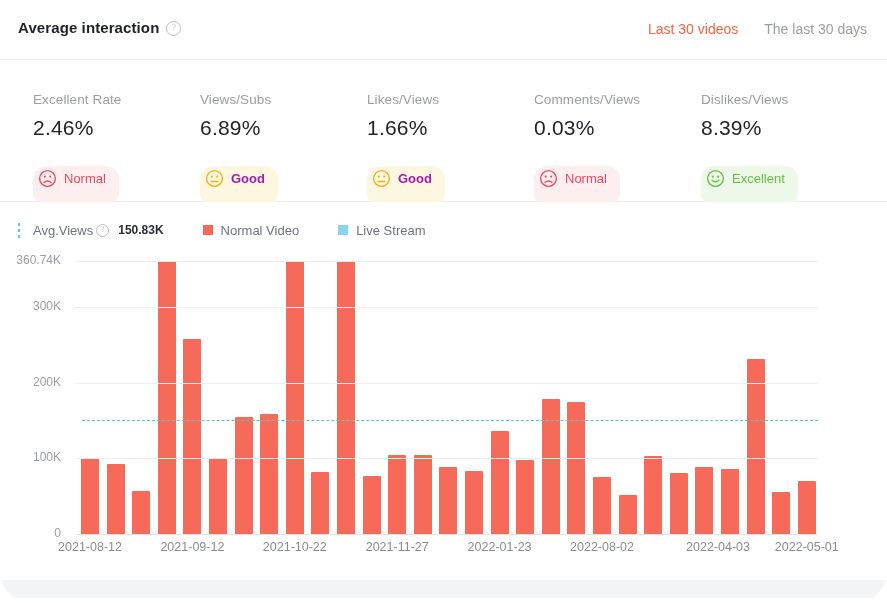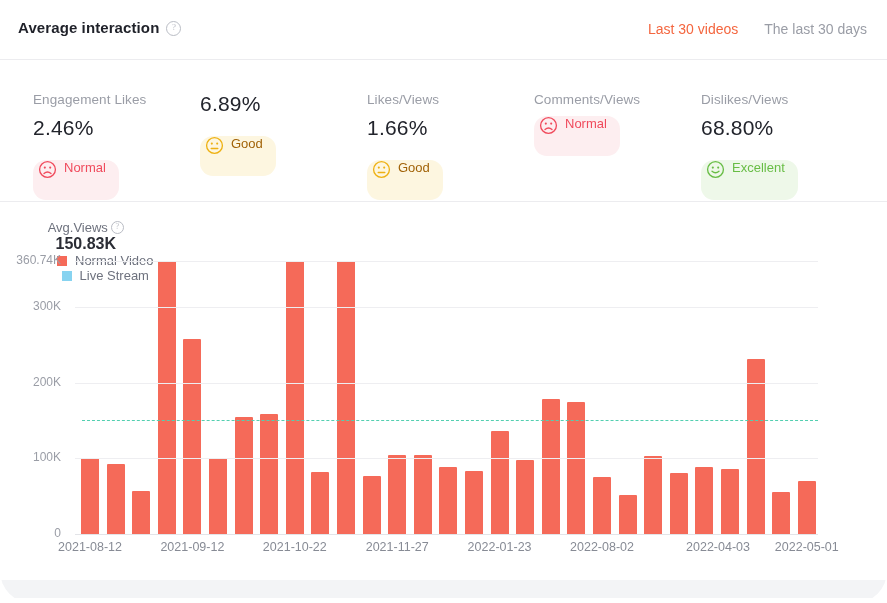--- a/index.html
+++ b/index.html
@@ -88,64 +88,64 @@
   }
   .metric-label {
     font-size: 13.5px;
     color: #9a9da6;
     margin-bottom: 9px;
     letter-spacing: .1px;
   }
   .metric-value {
     font-size: 21px;
     color: #22242c;
-    margin-bottom: 20px;
+    margin-bottom: 26px;
     letter-spacing: .2px;
   }
   .badge {
     display: inline-flex;
-    align-items: flex-start;
+    align-items: center;
     gap: 7px;
     height: 25px;
     padding: 0 13px 15px 5px;
     border-radius: 13px;
     font-size: 13px;
   }
   .badge .face { width: 19px; height: 19px; display:block; }
   .badge-normal    { background: #fdeef0; color: #f04a5c; }
-  .badge-good      { background: #fdf6e0; color: #a16207; }
+  .badge-good      { background: #fdf6e0; color: #a21caf; font-weight: bold; }
   .badge-excellent { background: #eef8e9; color: #68bd45; }
 
   
   .chart-block {
     position: absolute;
     left: 0; top: 202px;
     width: 887px;
     height: 378px;
     background: #fff;
   }
   .chart-legend {
     position: absolute;
     left: 18px; top: 18px;
     display: flex;
     align-items: center;
     height: 20px;
-    flex-direction: column;
   }
   .legend-tick {
     width: 2px; height: 15px;
     background: repeating-linear-gradient(to bottom,#5fd3b4 0 3px,transparent 3px 6px);
     margin-right: 13px;
   }
   .legend-avg-label {
     font-size: 13px; color: #6e727e;
     display: flex; align-items: center; gap: 3px;
   }
   .legend-avg-value {
-    font-size: 16px; font-weight: bold; color: #2b2d35;
+    font-size: 12px; font-weight: bold; color: #2b2d35;
+    margin-left: 9px;
   }
   .legend-item {
     display: flex; align-items: center; gap: 8px;
     font-size: 13px; color: #6e727e;
     margin-left: 39px;
   }
   .legend-swatch { width: 10px; height: 10px; display:inline-block; }
 
   
   .plot {
@@ -229,34 +229,35 @@
     </div>
     <div class="header-toggles">
       <span class="toggle active">Last 30 videos</span>
       <span class="toggle inactive">The last 30 days</span>
     </div>
   </div>
 
   <div class="metrics">
 
     <div class="metric">
-      <div class="metric-label">Engagement Likes</div>
+      <div class="metric-label">Excellent Rate</div>
       <div class="metric-value">2.46%</div>
       <div class="badge badge-normal">
         <svg class="face" viewBox="0 0 24 24">
           <circle cx="12" cy="12" r="10" fill="none" stroke="#f04a5c" stroke-width="1.7"></circle>
           <circle cx="8.6" cy="9.6" r="1.35" fill="#f04a5c"></circle>
             <circle cx="15.4" cy="9.6" r="1.35" fill="#f04a5c"></circle>
           <path d="M7.6 17.0 Q12 13.2 16.4 17.0" fill="none" stroke="#f04a5c" stroke-width="1.7" stroke-linecap="round"></path>
         </svg>
         <span>Normal</span>
       </div>
     </div>
 
     <div class="metric">
+      <div class="metric-label">Views/Subs</div>
       <div class="metric-value">6.89%</div>
       <div class="badge badge-good">
         <svg class="face" viewBox="0 0 24 24">
           <circle cx="12" cy="12" r="10" fill="none" stroke="#eeb113" stroke-width="1.7"></circle>
           <circle cx="8.6" cy="9.6" r="1.35" fill="#eeb113"></circle>
             <circle cx="15.4" cy="9.6" r="1.35" fill="#eeb113"></circle>
           <path d="M7.8 15.8 H16.2" fill="none" stroke="#eeb113" stroke-width="1.7" stroke-linecap="round"></path>
         </svg>
         <span>Good</span>
       </div>
@@ -271,34 +272,35 @@
           <circle cx="8.6" cy="9.6" r="1.35" fill="#eeb113"></circle>
             <circle cx="15.4" cy="9.6" r="1.35" fill="#eeb113"></circle>
           <path d="M7.8 15.8 H16.2" fill="none" stroke="#eeb113" stroke-width="1.7" stroke-linecap="round"></path>
         </svg>
         <span>Good</span>
       </div>
     </div>
 
     <div class="metric">
       <div class="metric-label">Comments/Views</div>
+      <div class="metric-value">0.03%</div>
       <div class="badge badge-normal">
         <svg class="face" viewBox="0 0 24 24">
           <circle cx="12" cy="12" r="10" fill="none" stroke="#f04a5c" stroke-width="1.7"></circle>
           <circle cx="8.6" cy="9.6" r="1.35" fill="#f04a5c"></circle>
             <circle cx="15.4" cy="9.6" r="1.35" fill="#f04a5c"></circle>
           <path d="M7.6 17.0 Q12 13.2 16.4 17.0" fill="none" stroke="#f04a5c" stroke-width="1.7" stroke-linecap="round"></path>
         </svg>
         <span>Normal</span>
       </div>
     </div>
 
     <div class="metric">
       <div class="metric-label">Dislikes/Views</div>
-      <div class="metric-value">68.80%</div>
+      <div class="metric-value">8.39%</div>
       <div class="badge badge-excellent">
         <svg class="face" viewBox="0 0 24 24">
           <circle cx="12" cy="12" r="10" fill="none" stroke="#68bd45" stroke-width="1.7"></circle>
           <circle cx="8.6" cy="9.6" r="1.35" fill="#68bd45"></circle>
             <circle cx="15.4" cy="9.6" r="1.35" fill="#68bd45"></circle>
           <path d="M7.6 14.2 Q12 18.2 16.4 14.2" fill="none" stroke="#68bd45" stroke-width="1.7" stroke-linecap="round"></path>
         </svg>
         <span>Excellent</span>
       </div>
     </div>

